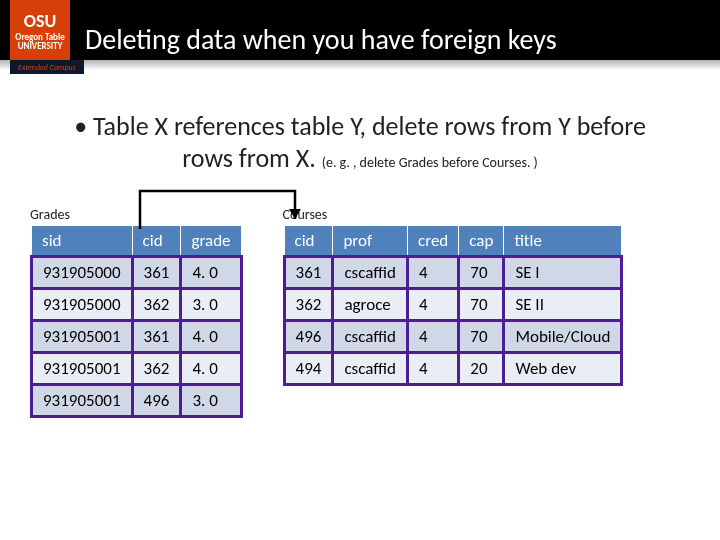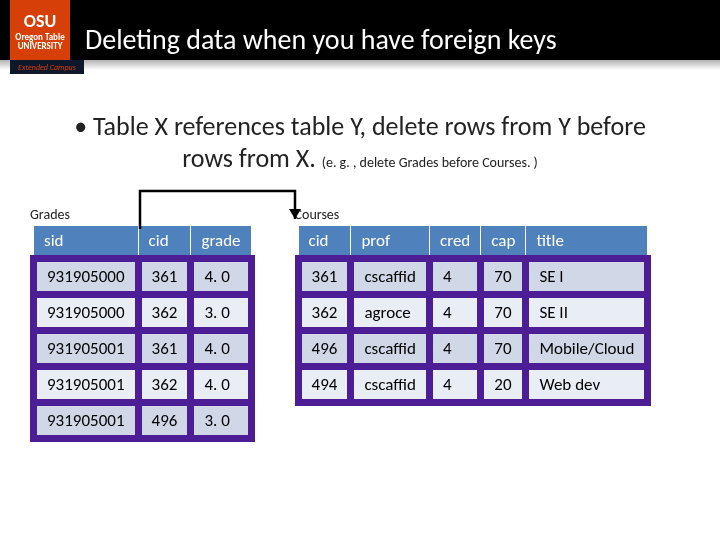--- a/index.html
+++ b/index.html
@@ -12,21 +12,21 @@
   .shadow-bar { height: 10px; background: linear-gradient(to bottom, rgba(0,0,0,0.3), transparent); }
   .logo-ext { position: absolute; left: 10px; top: 60px; background: #0f172a; color: #d73f09; font-size: 8px; padding: 2px 8px; font-style: italic; }
   .content { padding: 40px 50px 0 50px; text-align: center; }
   .bullet { font-size: 26px; color: #222; margin-bottom: 30px; }
   .bullet-note { font-size: 14px; }
   .tables-area { display: flex; gap: 40px; padding: 0 30px; position: relative; }
   .table-block { }
   .table-label { font-size: 14px; color: #222; margin-bottom: 2px; display: inline-block; background: #fff; }
   table { border-collapse: collapse; font-size: 17px; }
   th { background: #4f81bd; color: #fff; font-weight: normal; text-align: left; padding: 4px 10px; border: 1px solid #fff; }
-  td { padding: 4px 10px; border: 7px solid #4c1d95; }
+  td { padding: 4px 10px; border: 3px solid #4c1d95; }
   tr.alt td { background: #d0d8e8; }
   tr.row td { background: #e9edf4; }
   .arrow-svg { position: absolute; left: 100px; top: -25px; pointer-events: none; }
 </style>
 </head>
 <body>
 
 <div class="header">
   <div class="logo">
     <div class="logo-osu">OSU</div>

